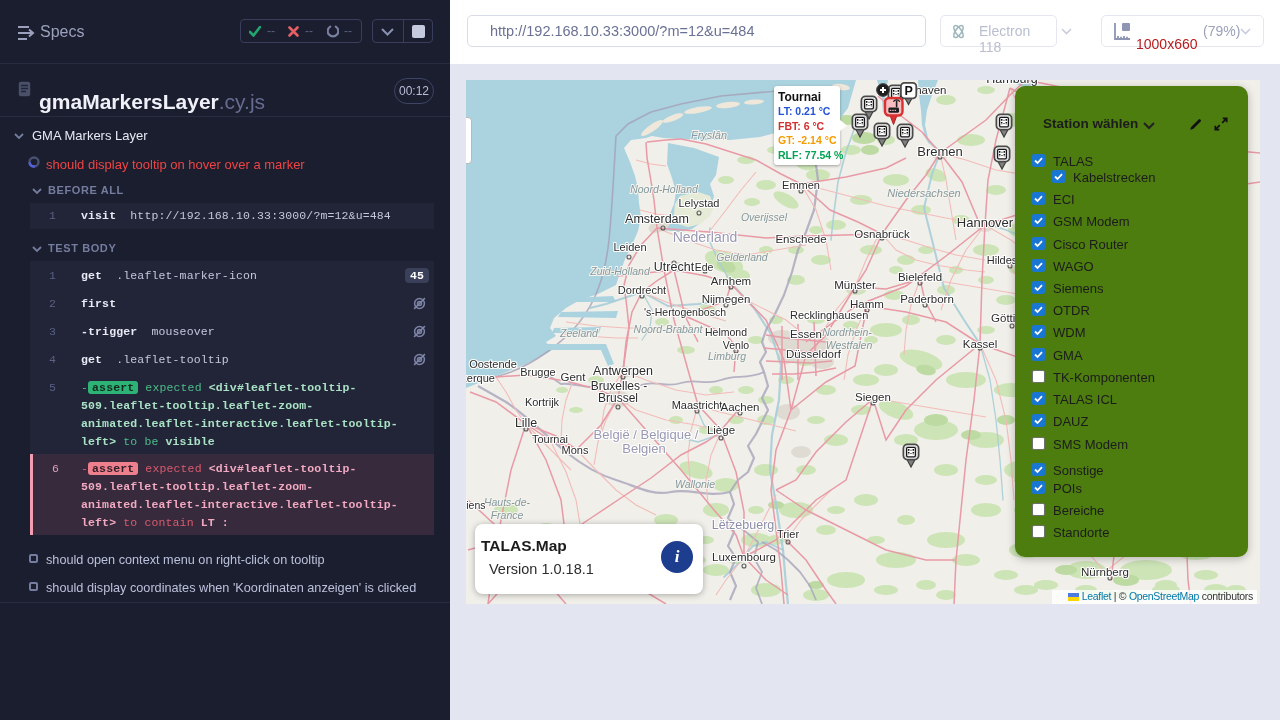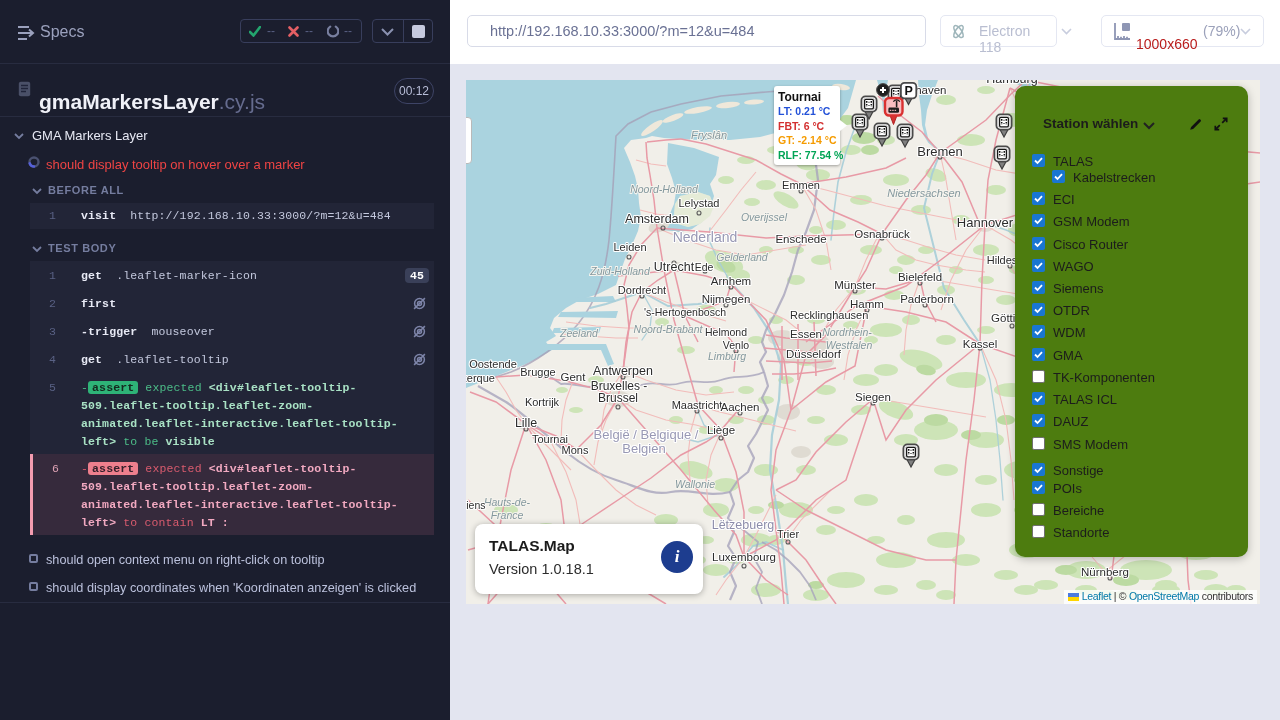--- a/index.html
+++ b/index.html
@@ -53,24 +53,24 @@
   .rtooltip { left:308px; top:6px; width:66px; height:79px; background:#fff; border-radius:3px; box-shadow:0 1px 3px rgba(0,0,0,.35); font-size:10.5px; font-weight:bold; padding:4px 0 0 4px; line-height:14.4px; white-space:nowrap; }
   .stationpanel { left:549px; top:6px; width:233px; height:471px; background:#4d7c0f; border-radius:10px; box-shadow:0 2px 8px rgba(0,0,0,.25); }
   .sp-head { position:absolute; left:28px; top:30px; font-size:13.5px; font-weight:bold; color:#1c1c1c; }
   .cbrow { position:absolute; font-size:13px; color:#1c1c1c; height:16px; line-height:15px; }
   .cb { position:absolute; left:0; top:1px; width:13px; height:13px; border-radius:2px; }
   .cb.on { background:#1976d2; }
   .cb.off { background:#fff; border:1.5px solid #6f6f6f; }
   .cb.on svg { position:absolute; left:1px; top:1px; }
   .cblbl { position:absolute; left:21px; top:1px;text-align:right; }
   .infocard { left:9px; top:444px; width:228px; height:70px; background:#fff; border-radius:8px; box-shadow:0 1px 6px rgba(0,0,0,.3); }
-  .infocard .t1 { margin:13px 0 0 14px; font-size:15.5px; font-weight:bold; color:#1b1b1b; }
+  .infocard .t1 { margin:13px 0 0 6px; font-size:15.5px; font-weight:bold; color:#1b1b1b; }
   .infocard .t2 { margin:6px 0 0 14px; font-size:14.5px; color:#2c2c2c; }
   .infocircle { position:absolute; right:10px; top:17px; width:32px; height:32px; border-radius:50%; background:#1d3d8f; color:#fff; text-align:center; font-size:17px; line-height:32px; font-weight:bold; font-family:"Liberation Serif",serif; font-style:italic; }
-  .attrib { right:3px; bottom:0px; height:14px; background:rgba(255,255,255,.78); font-size:10.5px; letter-spacing:-0.3px; color:#333; padding:0 4px 0 4px; line-height:13px; }
+  .attrib { right:3px; bottom:0px; height:14px; background:rgba(255,255,255,.78); font-size:10.5px; letter-spacing:-0.3px; color:#333; padding:0 4px 0 16px; line-height:13px; }
   .attrib a { color:#0078a8; text-decoration:none; }
 </style>
 </head>
 <body>
 <div class="app">
   <div class="left">
     <div class="lp-header"></div>
     <svg class="specs-ico" width="22" height="16" viewBox="0 0 22 16">
       <g stroke="#9ba1bd" stroke-width="2" fill="none">
         <path d="M1 2h11M1 8h9M1 14h9"></path>

